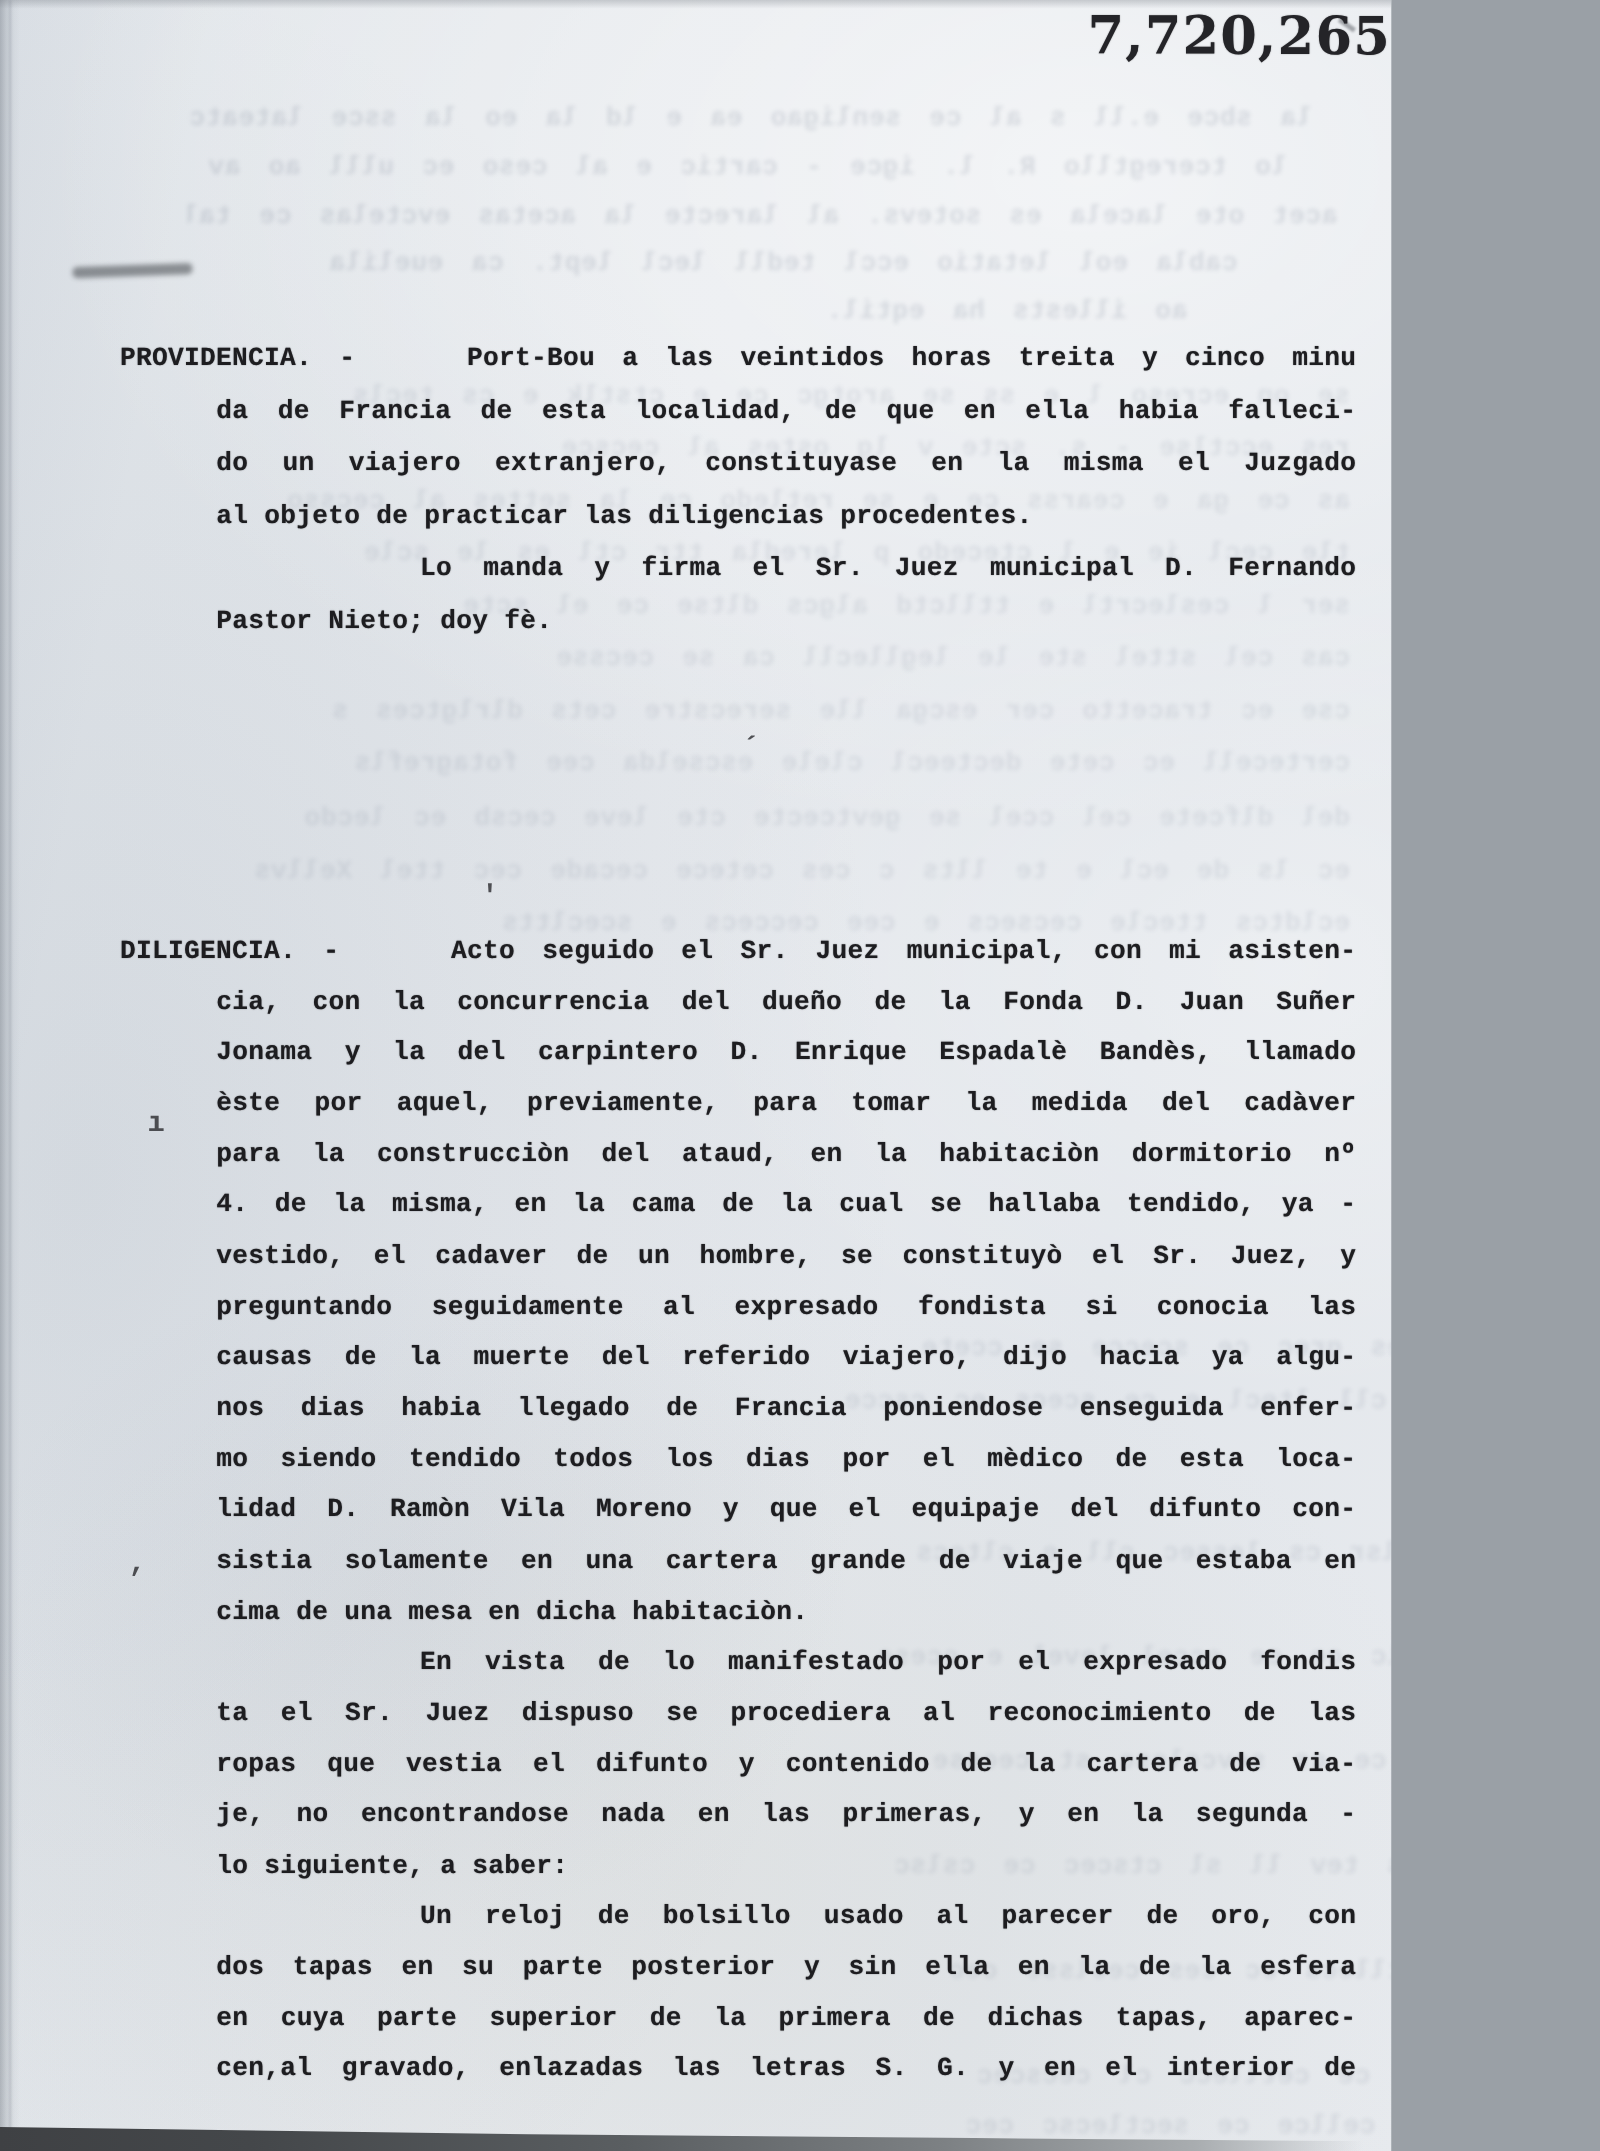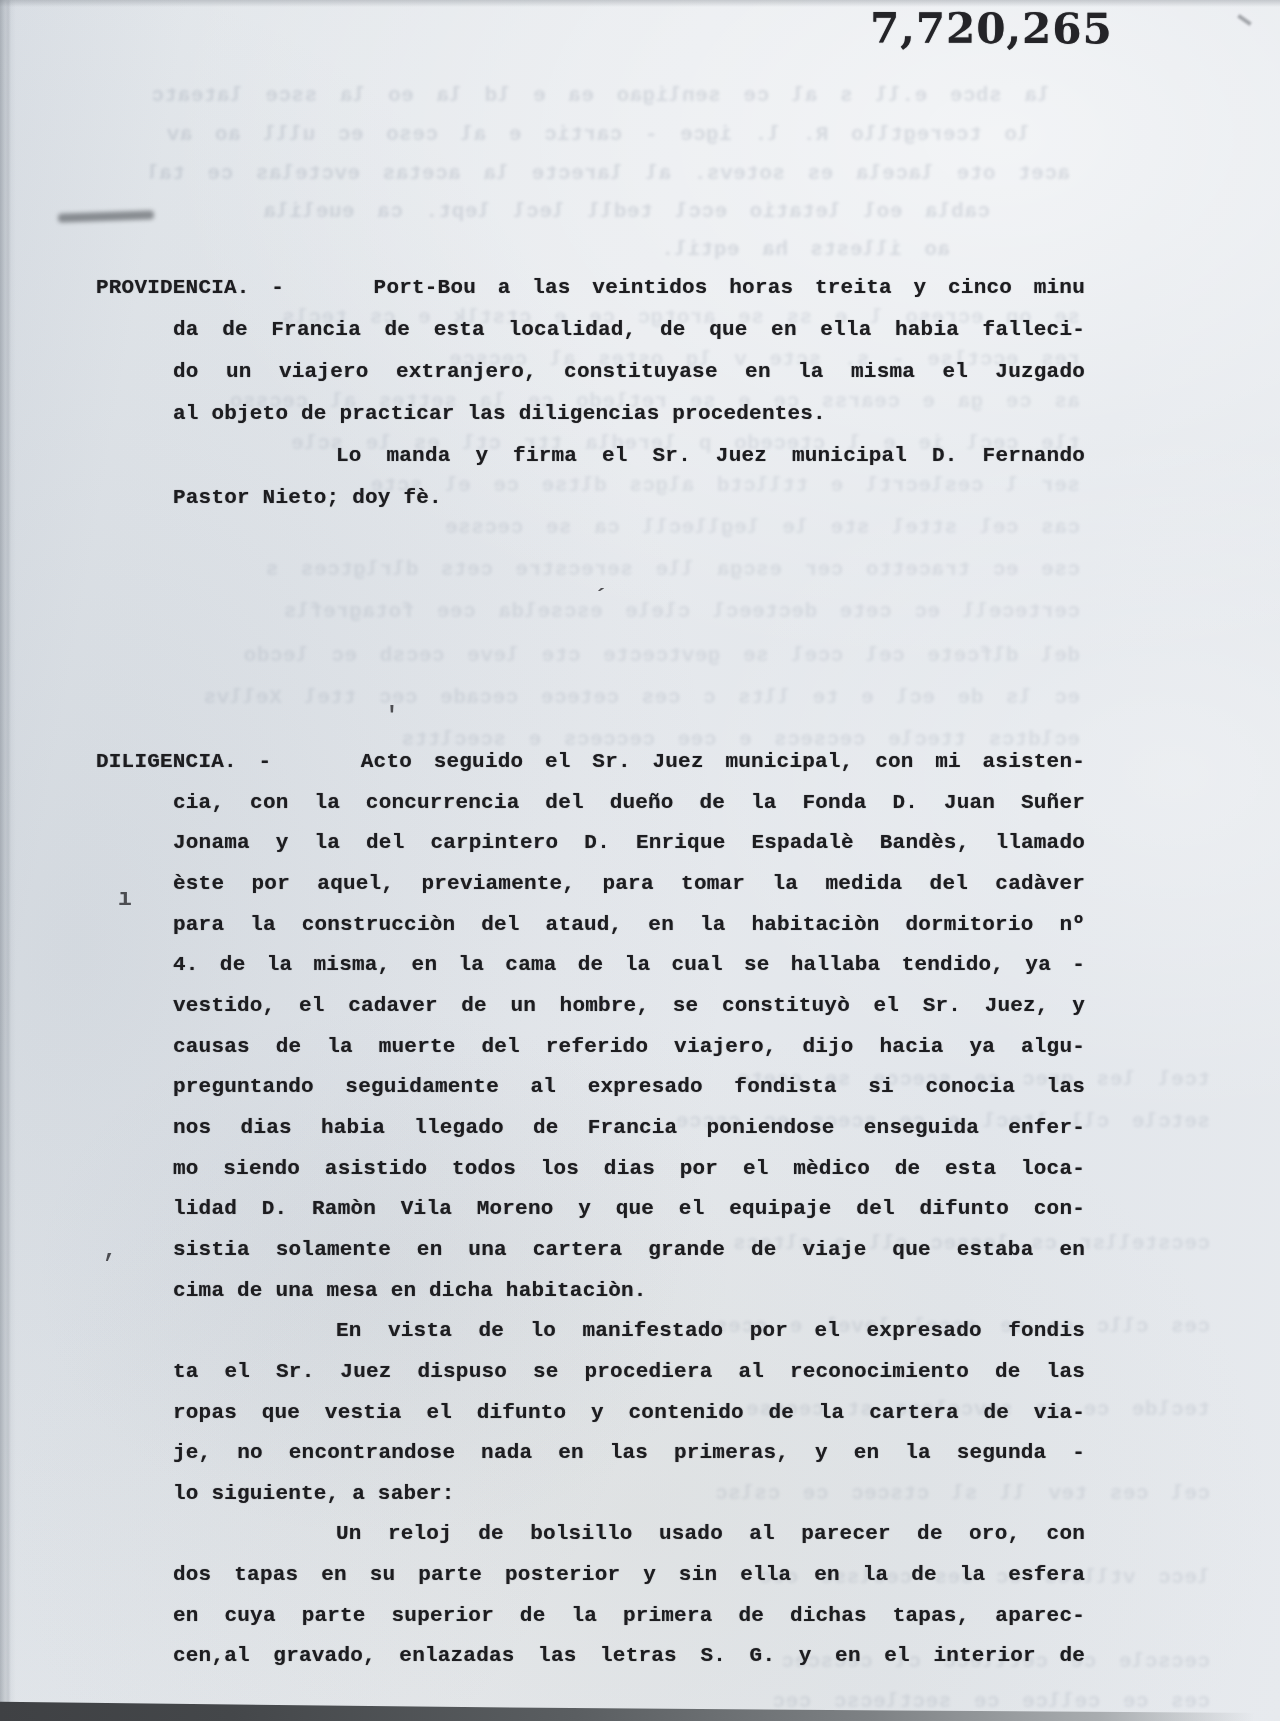--- a/index.html
+++ b/index.html
@@ -1,17 +1,17 @@
 <!DOCTYPE html>
 <html><head>
 <meta charset="utf-8">
 <style>
   html,body{margin:0;padding:0;background:#9aa0a6;}
   .page{
-    position:relative;width:1280px;height:1721px;overflow:hidden;
+    position:relative;width:1113px;height:1721px;overflow:hidden;
     background:
       radial-gradient(1400px 900px at 78% 8%, rgba(255,255,255,.55), rgba(255,255,255,0) 60%),
       radial-gradient(1000px 1500px at 6% 55%, rgba(128,142,160,.16), rgba(128,142,160,0) 65%),
       radial-gradient(900px 700px at 50% 88%, rgba(208,210,204,.28), rgba(208,210,204,0) 70%),
       radial-gradient(700px 500px at 92% 45%, rgba(255,255,255,.30), rgba(255,255,255,0) 70%),
       radial-gradient(500px 380px at 30% 74%, rgba(150,160,175,.10), rgba(150,160,175,0) 70%),
       linear-gradient(100deg,#d9dee4 0%,#e3e7eb 12%,#e6e9ed 45%,#e2e6eb 75%,#e7eaee 100%);
     font-family:"Liberation Mono",monospace;
   }
   
@@ -74,24 +74,24 @@
         <div class="line cont">Pastor Nieto; doy fè.</div>
       </div>
       <div class="para para-diligencia">
         <div class="line label flush"><span>DILIGENCIA. -</span> <span class="gap"></span> <span>Acto seguido el Sr. Juez municipal, con mi asisten-</span></div>
         <div class="line cont flush">cia, con la concurrencia del dueño de la Fonda D. Juan Suñer</div>
         <div class="line cont flush">Jonama y la del carpintero D. Enrique Espadalè Bandès, llamado</div>
         <div class="line cont flush">èste por aquel, previamente, para tomar la medida del cadàver</div>
         <div class="line cont flush">para la construcciòn del ataud, en la habitaciòn dormitorio nº</div>
         <div class="line cont flush">4. de la misma, en la cama de la cual se hallaba tendido, ya -</div>
         <div class="line cont flush">vestido, el cadaver de un hombre, se constituyò el Sr. Juez, y</div>
+        <div class="line cont flush">preguntando seguidamente al expresado fondista si conocia las</div>
         <div class="line cont flush">causas de la muerte del referido viajero, dijo hacia ya algu-</div>
-        <div class="line cont flush">preguntando seguidamente al expresado fondista si conocia las</div>
         <div class="line cont flush">nos dias habia llegado de Francia poniendose enseguida enfer-</div>
-        <div class="line cont flush">mo siendo asistido todos los dias por el mèdico de esta loca-</div>
+        <div class="line cont flush">mo siendo tendido todos los dias por el mèdico de esta loca-</div>
         <div class="line cont flush">lidad D. Ramòn Vila Moreno y que el equipaje del difunto con-</div>
         <div class="line cont flush">sistia solamente en una cartera grande de viaje que estaba en</div>
         <div class="line cont">cima de una mesa en dicha habitaciòn.</div>
         <div class="line first flush">En vista de lo manifestado por el expresado fondis</div>
         <div class="line cont flush">ta el Sr. Juez dispuso se procediera al reconocimiento de las</div>
         <div class="line cont flush">ropas que vestia el difunto y contenido de la cartera de via-</div>
         <div class="line cont flush">je, no encontrandose nada en las primeras, y en la segunda -</div>
         <div class="line cont">lo siguiente, a saber:</div>
         <div class="line first flush">Un reloj de bolsillo usado al parecer de oro, con</div>
         <div class="line cont flush">dos tapas en su parte posterior y sin ella en la de la esfera</div>

